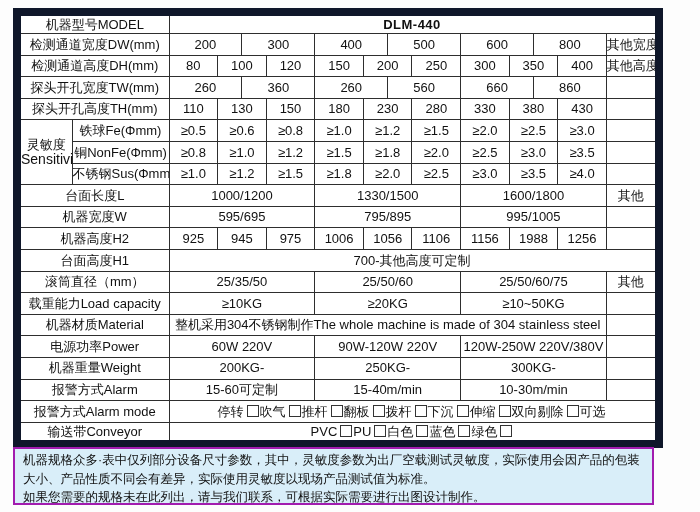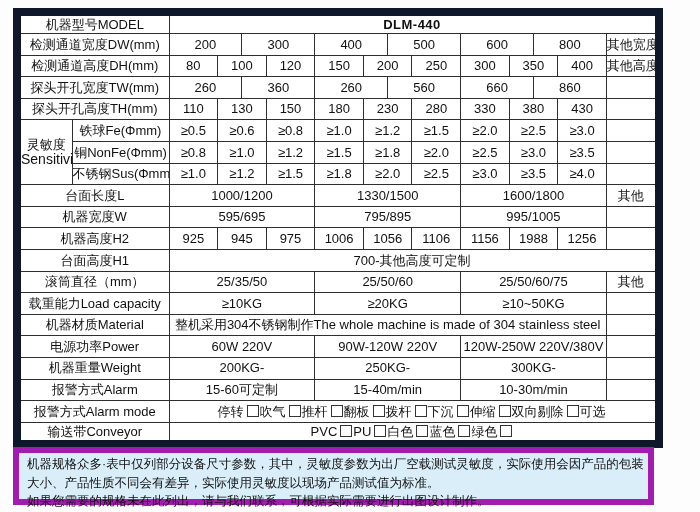--- a/index.html
+++ b/index.html
@@ -23,21 +23,21 @@
   td.sm{font-size:10.5px;padding:0 1px;}
   td.ar{text-align:right;padding-right:3px;}
   td.al{text-align:left;padding-left:3px;}
   td.wide{font-size:12px;}
   td.chk{text-align:left;padding-left:8px;font-size:12.5px;}
   .ck-item{margin-right:1px;display:inline-block;text-align:right;}
   .ckbox{display:inline-block;width:10px;height:10px;border:1.5px solid #333;
          vertical-align:-1px;margin-left:3px;background:#fff;}
 
   #notes{position:absolute;left:13px;top:447px;width:641px;height:58px;box-sizing:border-box;
-         background:#d9eef9;border:6px solid #a21caf;padding:2px 0 0 8px;
+         background:#d9eef9;border:2px solid #a21caf;padding:2px 0 0 8px;
          font-size:12.5px;line-height:18.5px;color:#111;}
 </style>
 </head>
 <body>
 
 <div id="page">
 
   <table class="spec">
     <colgroup>
       <col style="width:55px">

